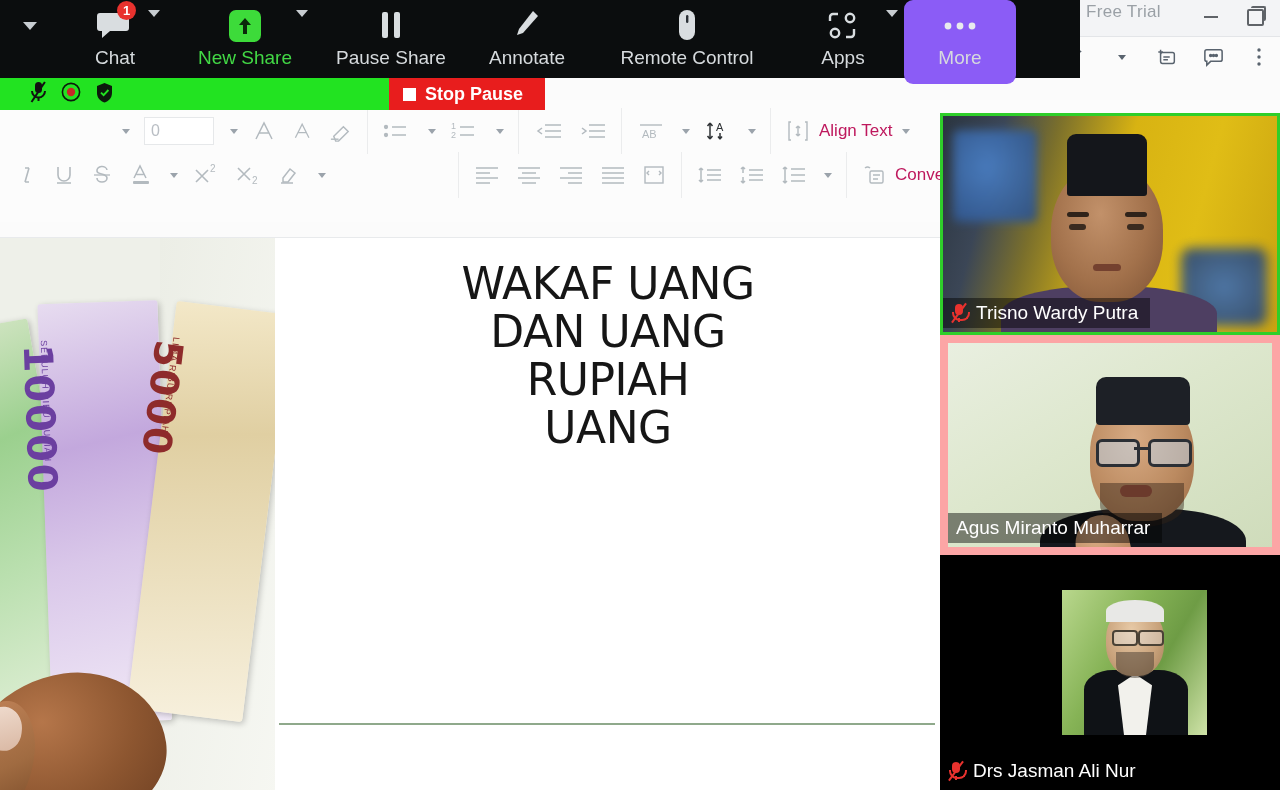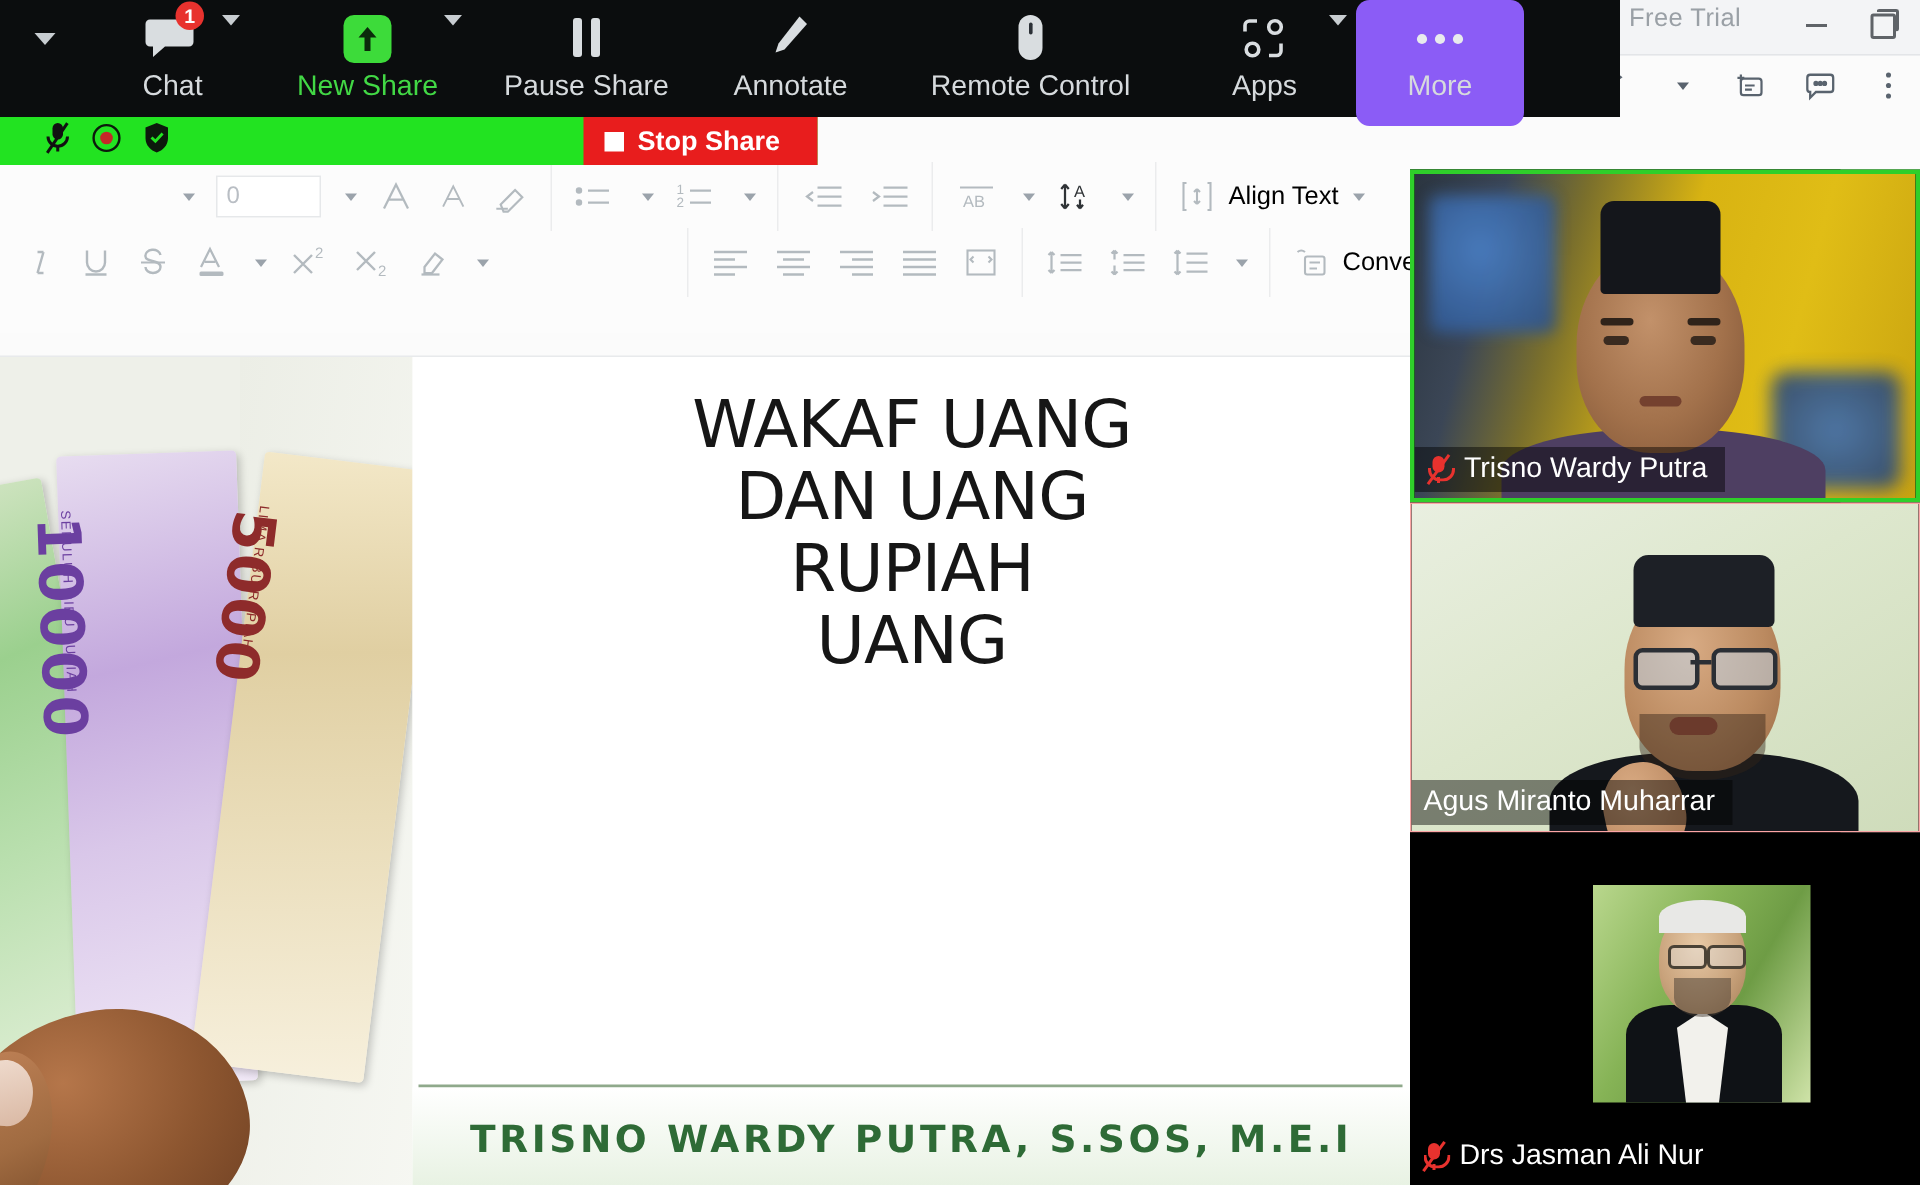--- a/index.html
+++ b/index.html
@@ -31,21 +31,21 @@
 
   
   .ppt-ribbon{position:absolute;left:0;top:100px;width:1280px;height:122px;background:#fcfcfc;}
   .ribbon-row{position:absolute;left:0;width:1280px;height:46px;display:flex;align-items:center;}
   .ribbon-row.r1{top:8px;}
   .ribbon-row.r2{top:52px;}
   .rgrp{display:flex;align-items:center;gap:14px;padding:0 14px;height:46px;}
   .rgrp + .rgrp{border-left:1px solid #ebeced;}
   .ricon{color:#9ba3ab;display:flex;align-items:center;justify-content:center;}
   .ricon svg{display:block;}
-  .rlabel{color:#000000;font-size:17px;white-space:nowrap;}
+  .rlabel{color:#be185d;font-size:17px;white-space:nowrap;}
   .caret{width:0;height:0;border-left:4px solid transparent;border-right:4px solid transparent;
     border-top:5px solid #9ba3ab;margin-left:2px;}
   .fontbox{width:62px;height:26px;border:1px solid #e6e8ea;background:#fff;color:#b9bec4;
     font-size:16px;display:flex;align-items:center;padding-left:6px;}
   .ribbon-bottom-band{position:absolute;left:0;top:200px;width:1280px;height:22px;
     background:linear-gradient(#f5f7f9,#eef1f4);border-bottom:1px solid #e2e6ea;}
 
   
   .slide{position:absolute;left:0px;top:238px;width:940px;height:552px;background:#fff;
     box-shadow:0 0 0 1px #e8eaec;overflow:hidden;}
@@ -122,21 +122,21 @@
   .share-icons{display:flex;align-items:center;gap:14px;margin-left:30px;}
   .stop-share{position:absolute;left:389px;top:0;width:156px;height:32px;background:#e81d1d;
     display:flex;align-items:center;gap:9px;padding-left:14px;box-sizing:border-box;}
   .stop-sq{width:13px;height:13px;background:#fff;}
   .stop-label{color:#fff;font-size:18px;font-weight:700;}
 
   
   .tiles{position:absolute;left:940px;top:113px;width:287px;height:677px;background:#000;}
   .tile{position:relative;width:340px;overflow:hidden;background:#000;}
   .tile-1{height:222px;border:3px solid #2fcf2a;box-sizing:border-box;}
-  .tile-2{height:220px;border:1px solid #fca5a5;box-sizing:border-box;}
+  .tile-2{height:220px;border:8px solid #fca5a5;box-sizing:border-box;}
   .tile-3{height:235px;box-sizing:border-box;text-align:right;}
   .tile-name{position:absolute;left:0;bottom:4px;height:30px;display:flex;align-items:center;
     gap:8px;padding:0 12px 0 8px;background:rgba(0,0,0,.45);color:#fff;font-size:19px;
     white-space:nowrap;}
   .mic-off{position:relative;width:17px;height:20px;flex:0 0 auto;}
   .mic-off .body{position:absolute;left:4px;top:1px;width:8px;height:11px;border-radius:4px;
     background:#e8322e;}
   .mic-off .arc{position:absolute;left:1px;top:9px;width:14px;height:7px;
     border:2px solid #e8322e;border-top:none;border-radius:0 0 8px 8px;}
   .mic-off .stem{position:absolute;left:7px;top:15px;width:2px;height:4px;background:#e8322e;}
@@ -457,23 +457,20 @@
       </div>
 
       <div class="slide-body">
         <div class="slide-title">
           <div>WAKAF UANG</div>
           <div>DAN UANG</div>
           <div>RUPIAH</div>
           <div>UANG</div>
         </div>
         <div class="slide-rule"></div>
-        <div class="slide-sub-wrap">
-          <div class="slide-sub">TRISNO WARDY PUTRA, S.SOS, M.E.I</div>
-        </div>
       </div>
     </div>
   </div>
 
   <div class="zoom-toolbar">
     <div class="zt-items">
 
       <div class="zt-item" style="width:60px">
         <div class="zt-icon">
           <div class="chev-glyph"></div>
@@ -583,21 +580,21 @@
       </div>
       <div>
         <svg width="19" height="21" viewBox="0 0 19 21">
           <path d="M9.5 1l7.5 3v7c0 5-3.6 8.4-7.5 9.6C5.6 19.4 2 16 2 11V4z" fill="#0c1a0c"></path>
           <path d="M6 10.6l2.6 2.6L13.4 8" fill="none" stroke="#22e321" stroke-width="1.9"></path>
         </svg>
       </div>
     </div>
     <div class="stop-share">
       <div class="stop-sq"></div>
-      <div class="stop-label">Stop Share</div>
+      <div class="stop-label">Stop Pause</div>
     </div>
   </div>
 
   <div class="tiles">
 
     <div class="tile tile-1">
       <div class="v1-bg">
         <div class="v1-blue"></div>
           <div class="v1-blue2"></div>
         <div class="v1-shoulder"></div>

